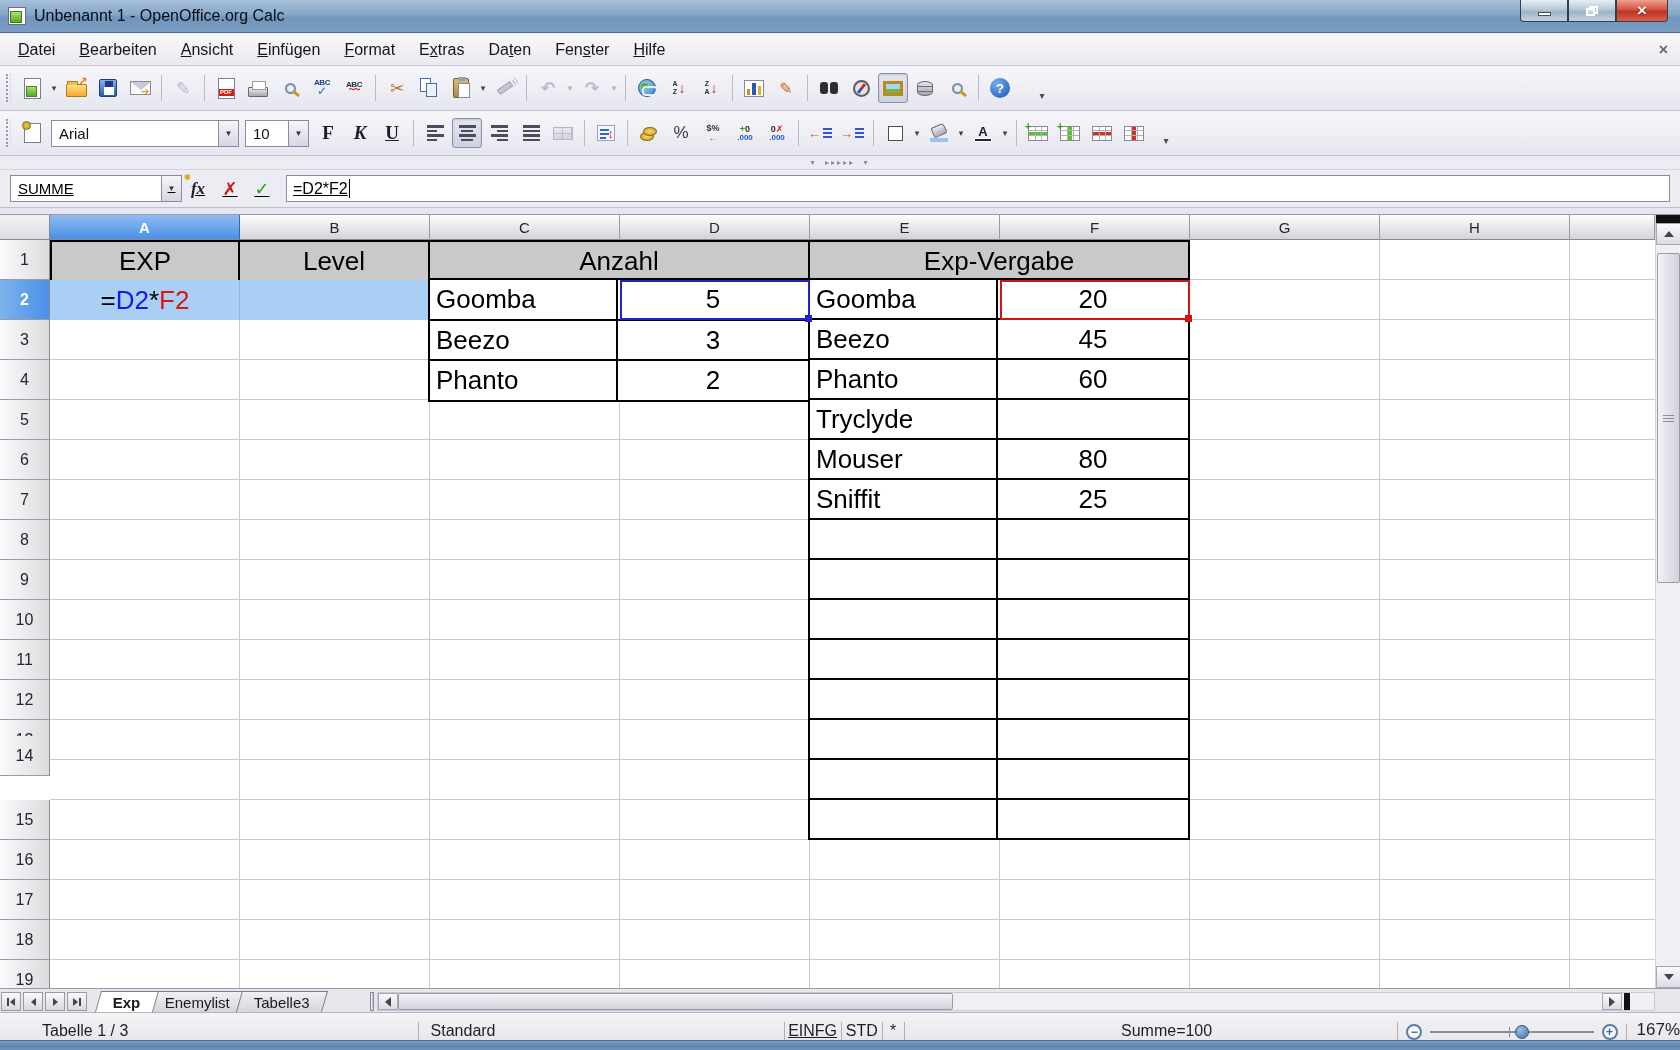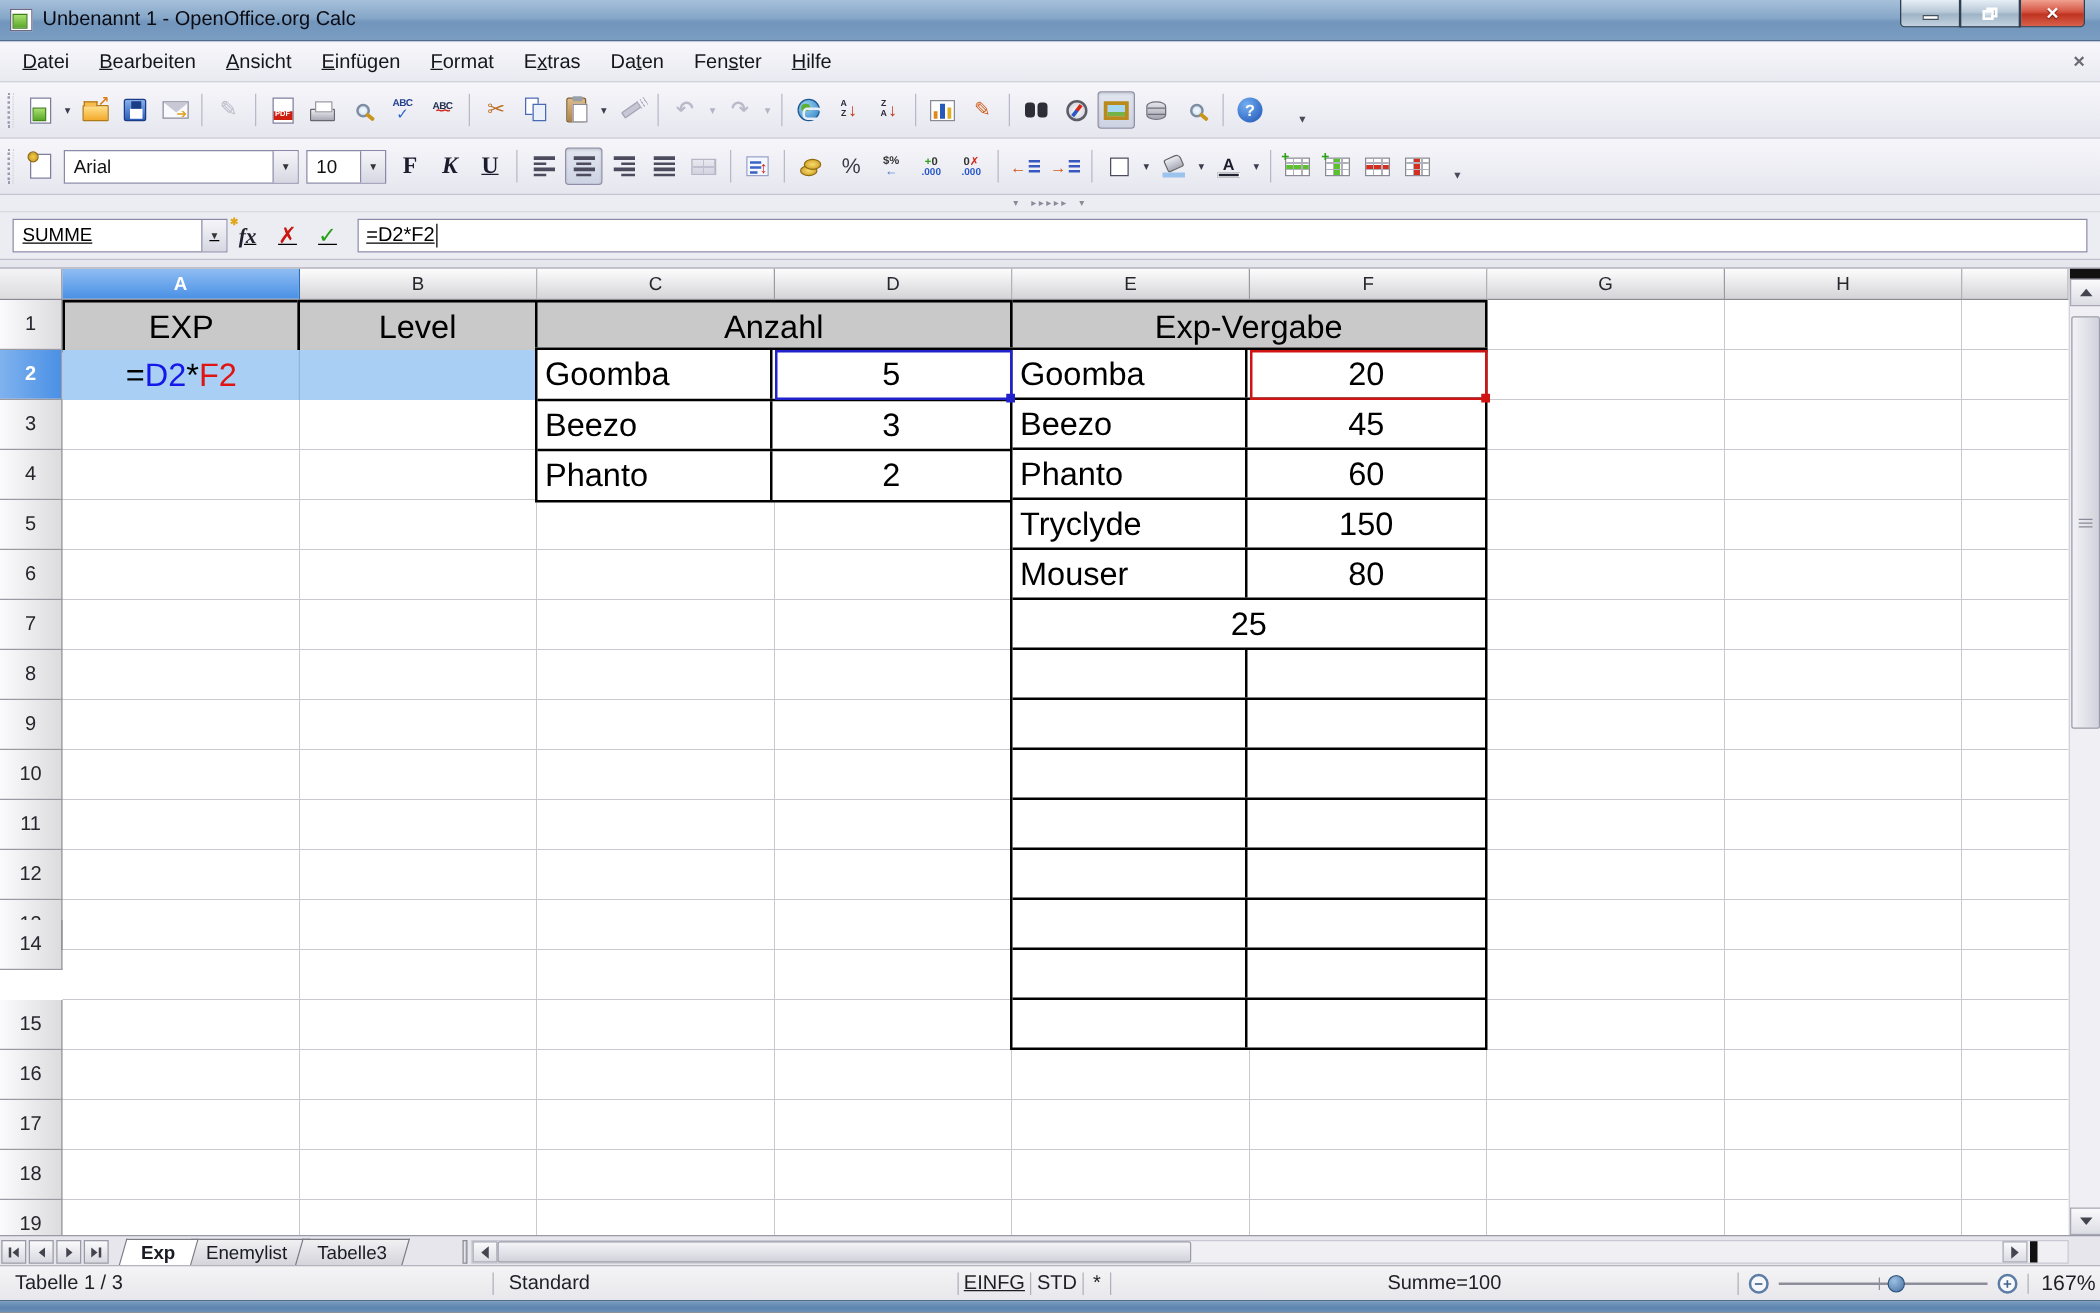--- a/index.html
+++ b/index.html
@@ -216,21 +216,21 @@
   #tab-splitter { width:4px; height:19px; background:linear-gradient(90deg,#fafafc,#b8b8c4); border:1px solid #8a8a96; margin:0 3px 1px 46px; }
   #hscroll { position:relative; flex:1; height:19px; margin-bottom:1px; background:#f0f0f4; border:1px solid #c8c8d2; }
   #hthumb { position:absolute; left:20px; top:0; width:555px; height:17px; background:linear-gradient(#f4f4f8,#d2d2dc); border:1px solid #9a9aa8; border-radius:2px; }
   #hscroll .sbtn { position:absolute; top:0; width:20px; height:17px; }
   #hscroll .sbtn.left { left:0; } #hscroll .sbtn.right { right:32px; }
   #hsplit { position:absolute; right:24px; top:0; width:6px; height:17px; background:#111; }
   #tab-corner { width:25px; height:24px; }
 
   
   #statusbar { position:absolute; left:0; top:1012px; width:1680px; height:28px; background:linear-gradient(#f4f4f6,#e8e8ec); border-top:1px solid #b4b4be;
-    display:flex; align-items:center; font-size:16px; color:#1e1e26; }
+    display:flex; align-items:flex-end; font-size:16px; color:#1e1e26;padding-left:30px; }
   .sfield { display:flex; align-items:center; border-right:1px solid #b0b0bc; }
   #sf-sheet { width:395px; padding-left:12px; }
   #sf-style { width:372px; padding-left:12px; }
   #sf-ins { width:58px; justify-content:center;text-decoration:underline; }
   #sf-std { width:42px; justify-content:center; }
   #sf-mod { width:22px; justify-content:center; }
   #sf-empty { width:32px; }
   #sf-sum { width:470px; justify-content:center; }
   #sf-zoomctl { width:232px; display:flex; align-items:center; justify-content:space-between; padding:0 8px; }
   #sf-zoompct { flex:1; border-right:none; padding-left:10px; font-size:17px; }
@@ -667,27 +667,27 @@
       <div class="drow">
         <div class="dcell name">Beezo</div>
         <div class="dcell num">45</div>
       </div>
       <div class="drow">
         <div class="dcell name">Phanto</div>
         <div class="dcell num">60</div>
       </div>
       <div class="drow">
         <div class="dcell name">Tryclyde</div>
-        <div class="dcell num">150</div>
       </div>
       <div class="drow">
         <div class="dcell name">Mouser</div>
         <div class="dcell num">80</div>
       </div>
       <div class="drow">
+        <div class="dcell name">Sniffit</div>
         <div class="dcell num">25</div>
       </div>
       <div class="drow">
           <div class="dcell name"></div>
           <div class="dcell num"></div>
         </div>
       <div class="drow">
           <div class="dcell name"></div>
           <div class="dcell num"></div>
         </div>

